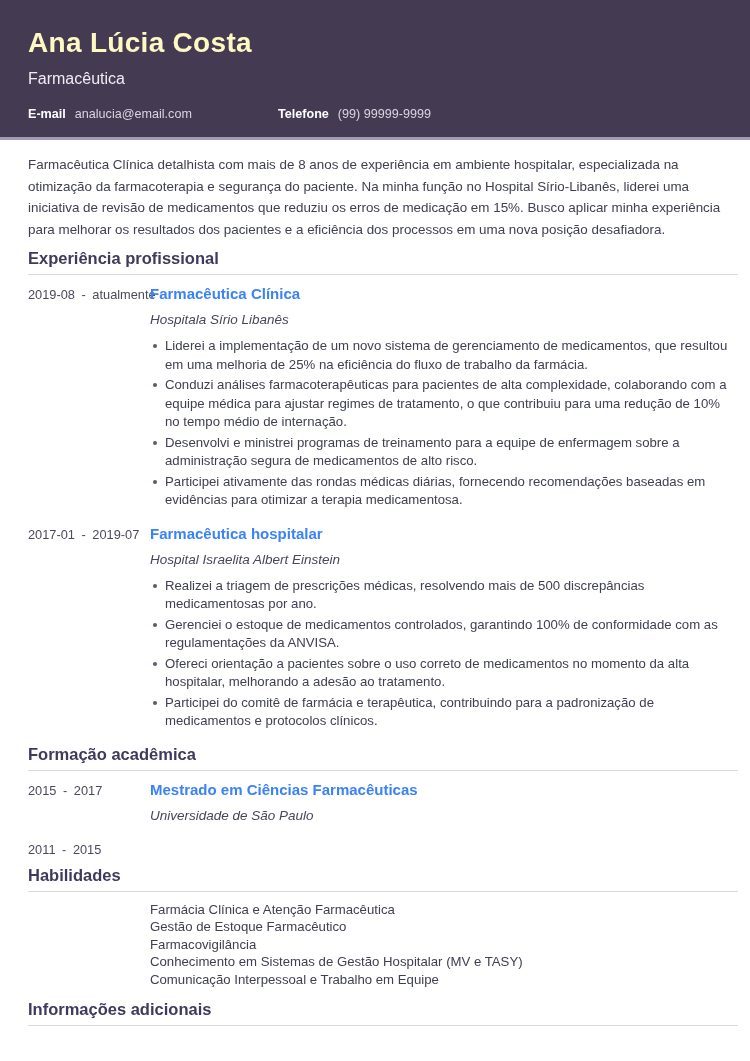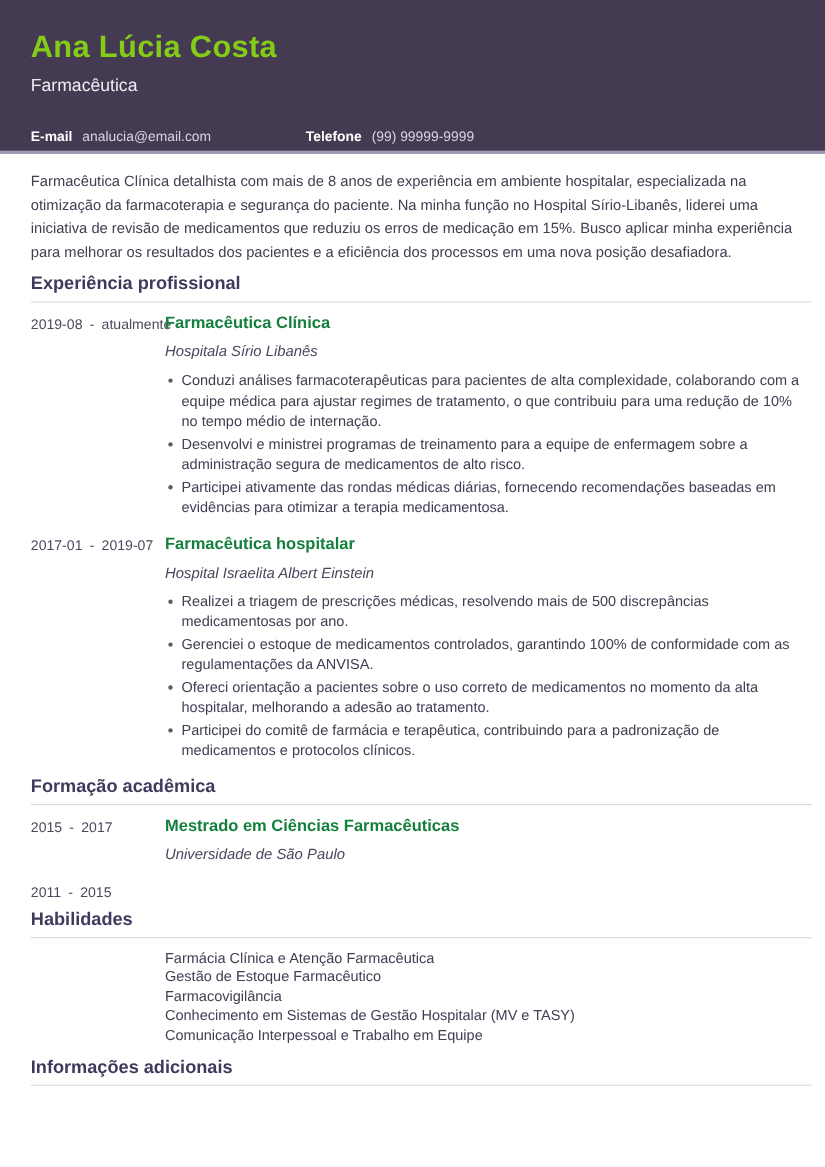--- a/index.html
+++ b/index.html
@@ -7,44 +7,44 @@
     width:750px;height:1061px;background:#ffffff;overflow:hidden;
     font-family:"Liberation Sans", sans-serif;color:#3f4052;position:relative;
   }
   
   .header{
     background:#443a52;height:140px;box-sizing:border-box;
     padding:27px 28px 0 28px;border-bottom:3px solid #a29ab4;color:#ffffff;
   }
   .name{
     margin:0;font-size:28px;font-weight:bold;letter-spacing:.3px;
-    color:#84cc16;line-height:1.15;
+    color:#fef9c3;line-height:1.15;
   }
   .job-title{margin-top:11px;font-size:16px;color:#efedf3;}
   .contact-row{display:flex;margin-top:19px;font-size:12.6px;align-items:baseline;text-align:right;}
   .contact-group{display:flex;align-items:baseline;}
   .contact-group.email{width:250px;}
   .contact-label{font-weight:bold;color:#ffffff;margin-right:9px;}
-  .contact-value{color:#d9d5e2;margin-top:10px;}
+  .contact-value{color:#d9d5e2;}
   
   .main{padding:14px 12px 0 28px;}
   .summary{font-size:13.4px;line-height:21.5px;color:#3f4052;margin:0;}
   .section{margin-top:7px;}
   .section-heading{
     font-size:16.5px;font-weight:bold;color:#3d3a5c;margin:0;line-height:22px;
   }
   .section-divider{height:1px;background:#d9d9de;margin-top:5px;}
   
   .entry{display:flex;padding-top:9px;}
   .entry-date{
     width:122px;flex-shrink:0;font-size:12.8px;color:#4a4a5e;
     padding-top:3px;word-spacing:3px;white-space:nowrap;
   }
   .entry-body{flex:1;min-width:0;}
-  .entry-title{font-size:15px;font-weight:bold;color:#15803d;line-height:19px;}
+  .entry-title{font-size:15px;font-weight:bold;color:#3b82f6;line-height:19px;}
   .entry-org{font-style:italic;font-size:13.5px;color:#47475c;margin-top:8px;line-height:17px;}
   .entry-bullets{list-style:none;margin:9px 0 5px 0;padding:0 0 0 15px;}
   .entry-bullets li{
     position:relative;font-size:13.2px;line-height:18.5px;color:#3f4052;margin-bottom:2px;
   }
   .entry-bullets li::before{
     content:"";position:absolute;left:-12px;top:7px;width:4px;height:4px;
     border-radius:50%;background:#5a5a6e;
   }
   .edu-entry .entry-org{margin-bottom:6px;}
@@ -79,20 +79,21 @@
     <div class="section">
       <h2 class="section-heading">Experiência profissional</h2>
       <div class="section-divider"></div>
 
       <div class="entry">
         <div class="entry-date">2019-08 - atualmente</div>
         <div class="entry-body">
           <div class="entry-title">Farmacêutica Clínica</div>
           <div class="entry-org">Hospitala Sírio Libanês</div>
           <ul class="entry-bullets">
+            <li>Liderei a implementação de um novo sistema de gerenciamento de medicamentos, que resultou em uma melhoria de 25% na eficiência do fluxo de trabalho da farmácia.</li>
             <li>Conduzi análises farmacoterapêuticas para pacientes de alta complexidade, colaborando com a equipe médica para ajustar regimes de tratamento, o que contribuiu para uma redução de 10% no tempo médio de internação.</li>
             <li>Desenvolvi e ministrei programas de treinamento para a equipe de enfermagem sobre a administração segura de medicamentos de alto risco.</li>
             <li>Participei ativamente das rondas médicas diárias, fornecendo recomendações baseadas em evidências para otimizar a terapia medicamentosa.</li>
           </ul>
         </div>
       </div>
 
       <div class="entry">
         <div class="entry-date">2017-01 - 2019-07</div>
         <div class="entry-body">

